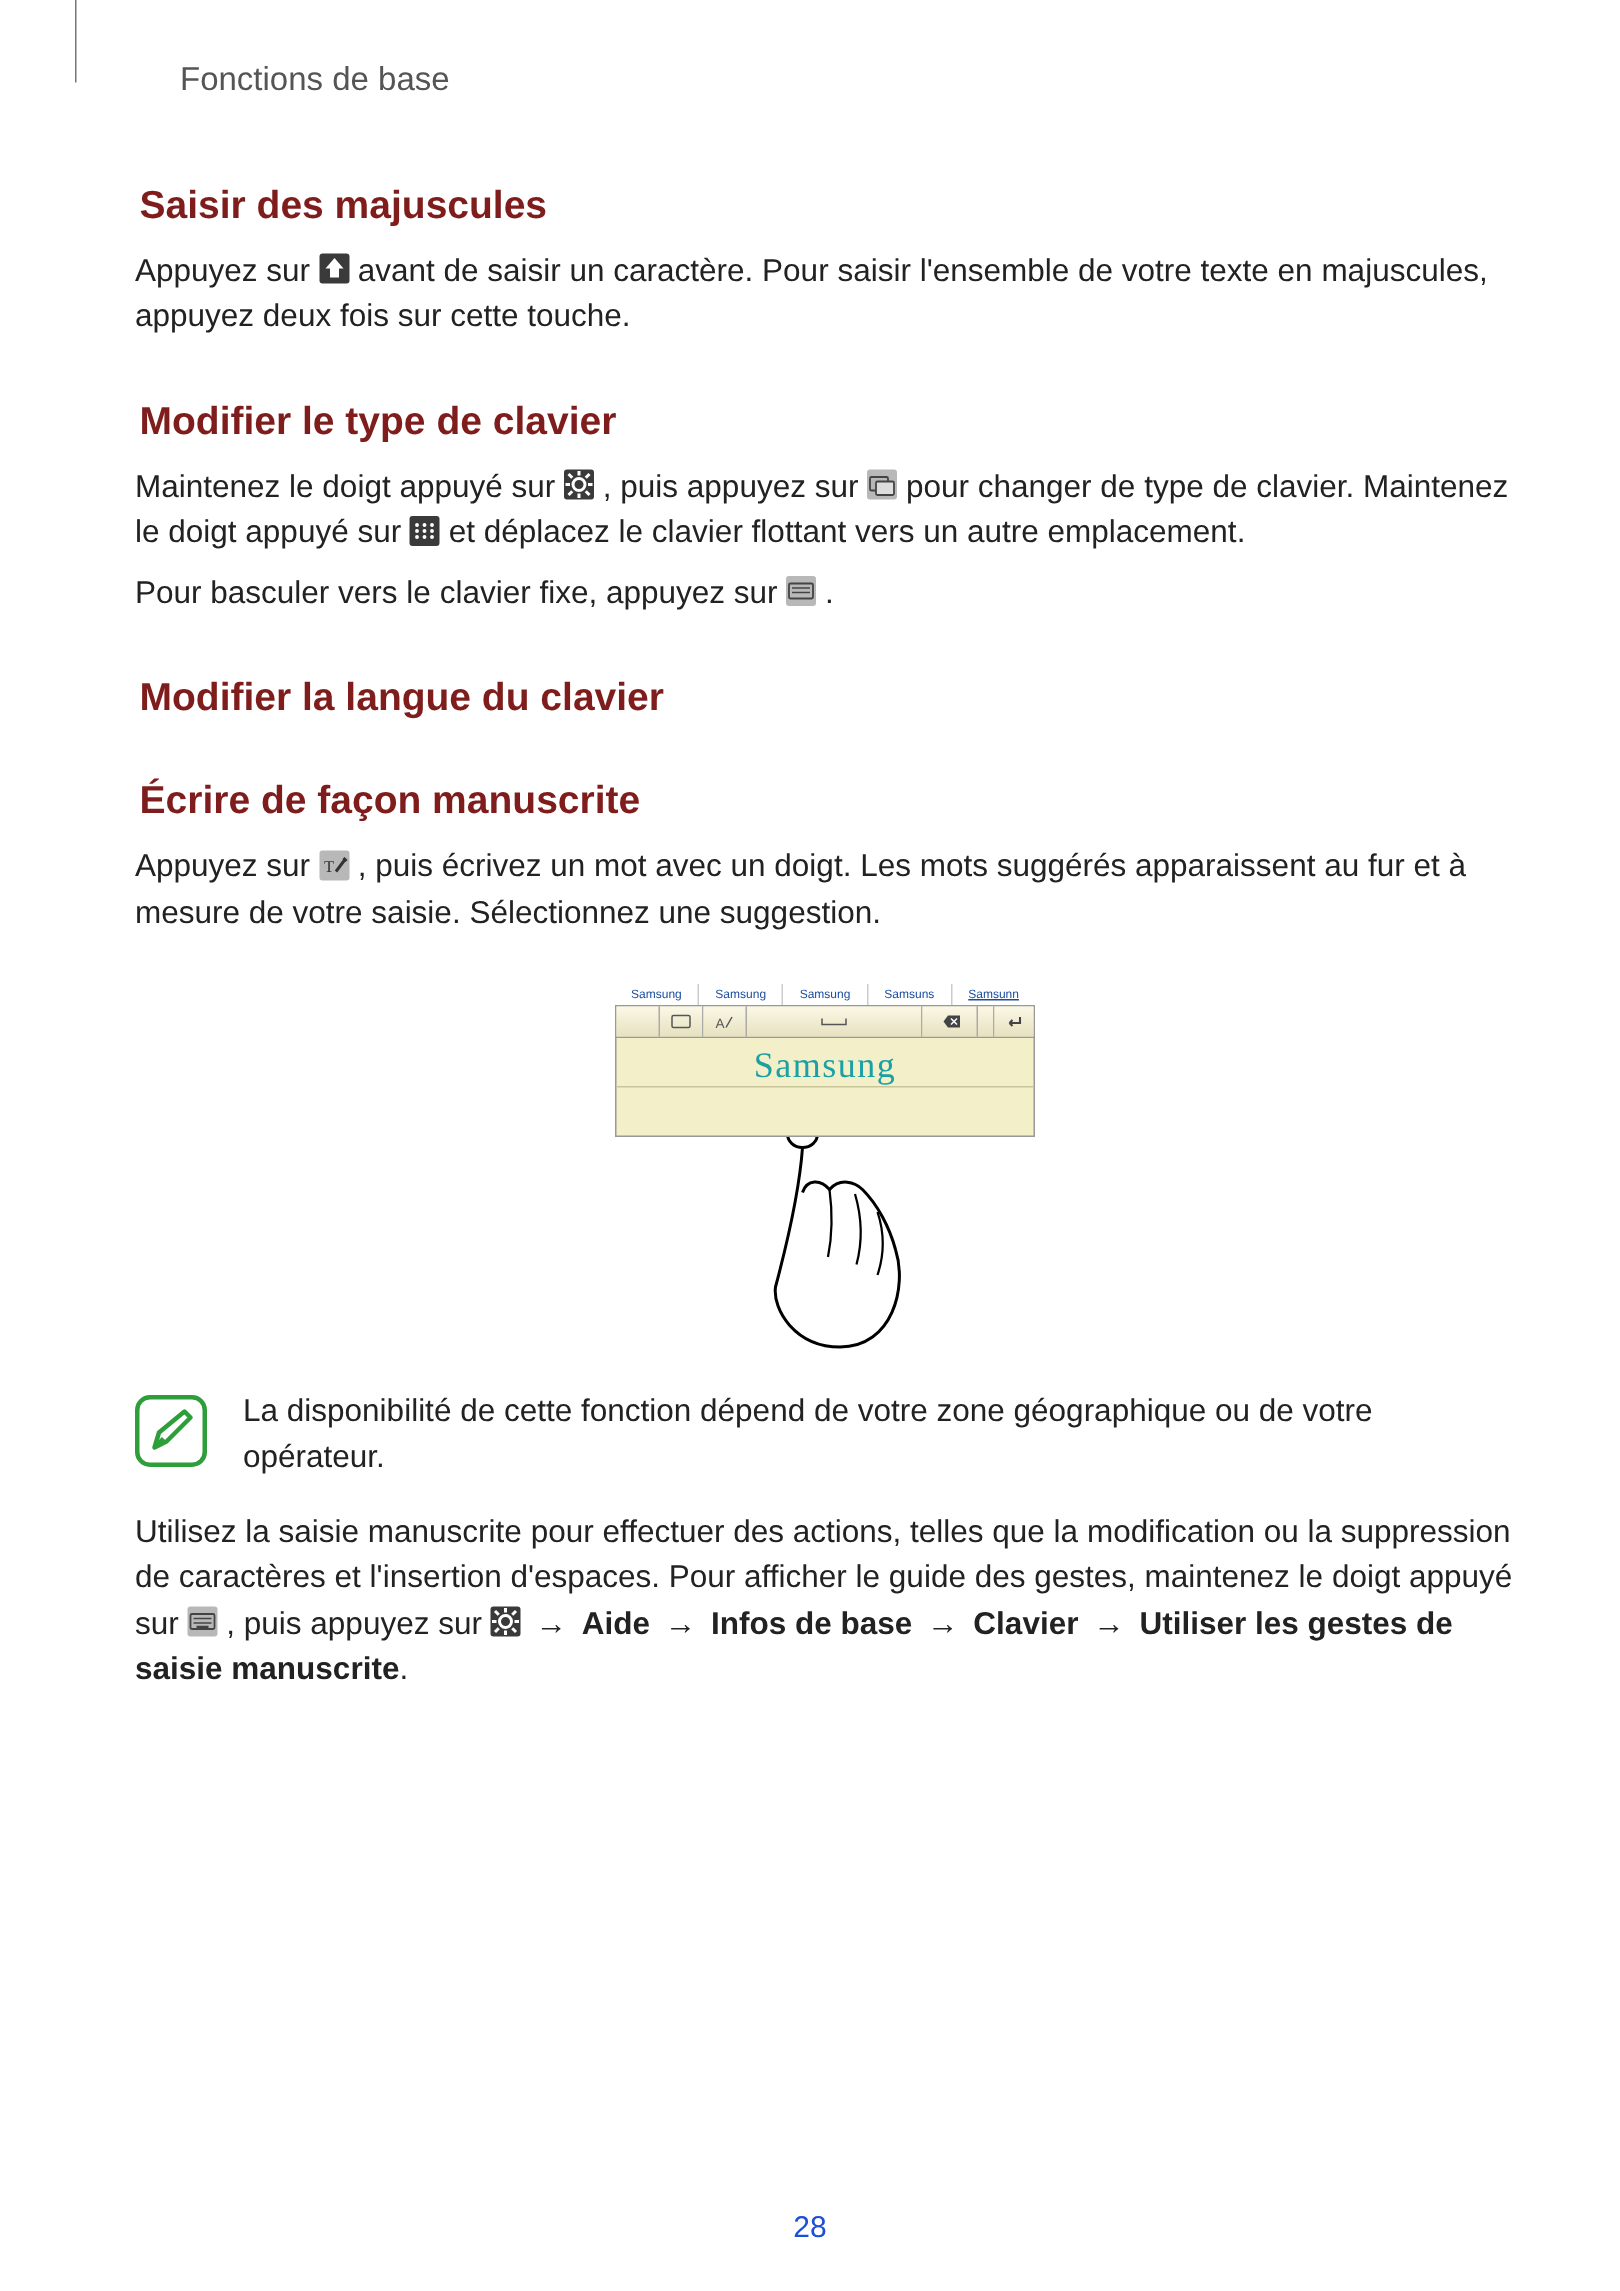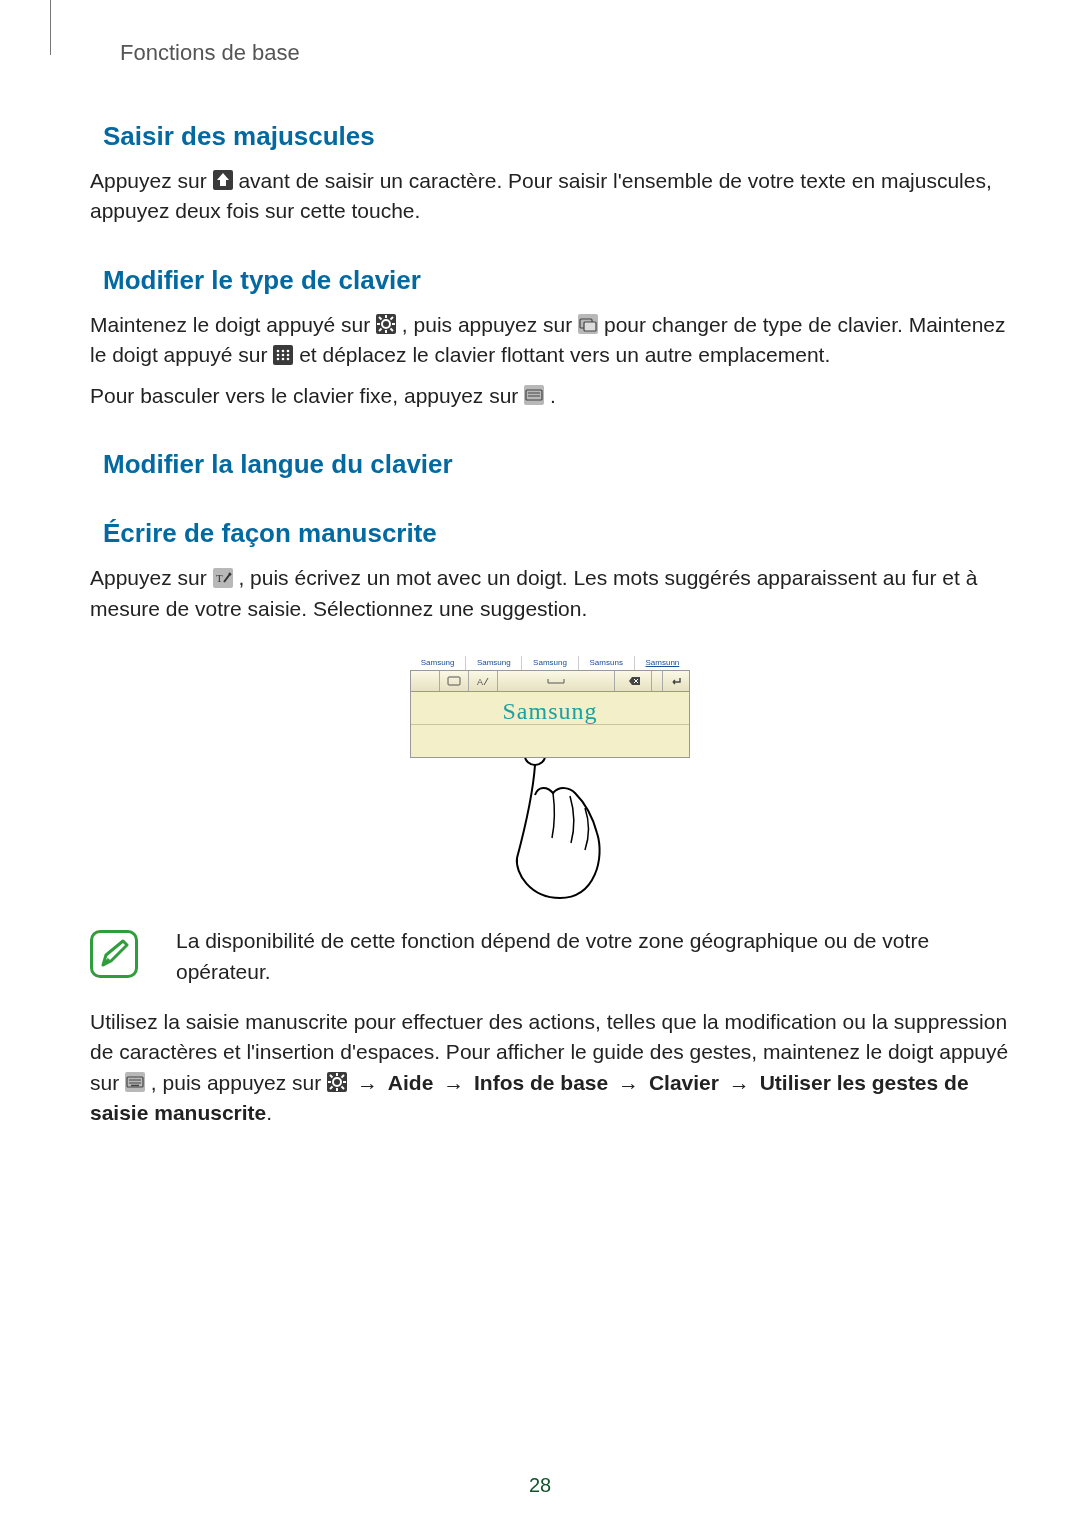--- a/index.html
+++ b/index.html
@@ -27,22 +27,22 @@
   }
   .running-head {
     font-size: 22px;
     color: #555;
     margin: 0 0 55px 30px;
     font-weight: 400;
   }
   h2.section {
     font-size: 26px;
     font-weight: 700;
-    margin: 38px 0 14px 13px;
-    color: #0369a1;
+    margin: 38px 0 14px 3px;
+    color: #7f1d1d;
   }
   p.body {
     font-size: 21px;
     line-height: 1.45;
     margin: 0 0 10px 0;
     color: #222;
   }
   p.body.last { margin-bottom: 0; }
   .icon-box {
     display: inline-block;
@@ -54,21 +54,21 @@
     position: relative;
     top: -2px;
   }
   .icon-box.light { background: #b8b8b8; }
   .icon-box svg { display:block; }
   .bold { font-weight: 700; }
   .arrow { padding: 0 4px; }
   .note-row {
     display: flex;
     align-items: flex-start;
-    gap: 38px;
+    gap: 24px;
     margin: 18px 0 20px 0;
   }
   .note-badge {
     width: 48px;
     height: 48px;
     border: 3px solid #2e9e3a;
     border-radius: 10px;
     box-sizing: border-box;
     display: flex;
     align-items: center;
@@ -142,21 +142,21 @@
     display: flex;
     justify-content: center;
     margin-top: -20px;
   }
   .page-num {
     position: absolute;
     bottom: 30px;
     left: 0; right: 0;
     text-align: center;
     font-size: 20px;
-    color: #14532d;
+    color: #1d4ed8;
   }
 </style>
 </head>
 <body>
 
 <div class="page">
   <div class="left-rule"></div>
   <div class="running-head">Fonctions de base</div>
 
   <h2 class="section">Saisir des majuscules</h2>

